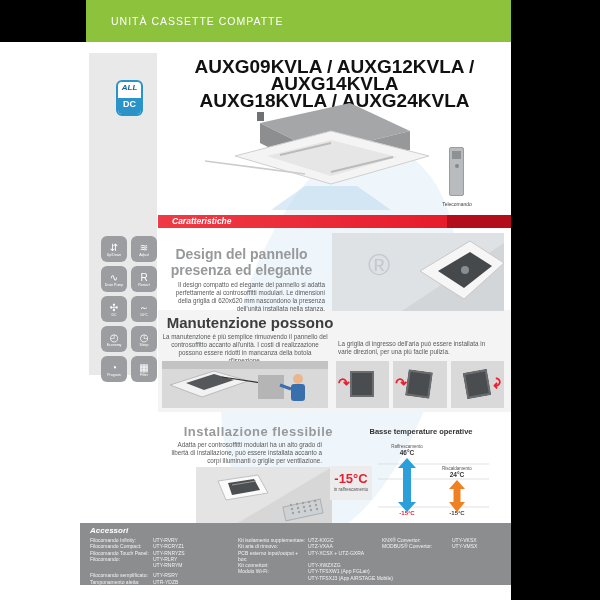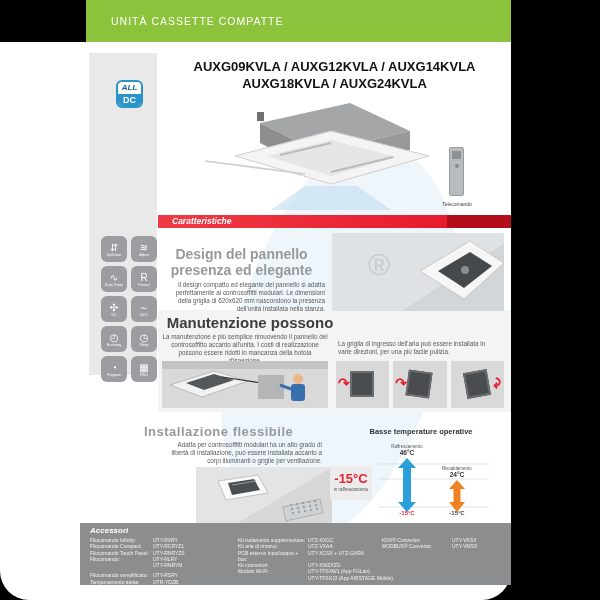--- a/index.html
+++ b/index.html
@@ -1,37 +1,37 @@
 <!DOCTYPE html>
 <html><head>
 <meta charset="utf-8">
 <style>
   * { margin:0; padding:0; box-sizing:border-box; }
   body { background:#000; font-family:"Liberation Sans", sans-serif; }
   .canvas { position:relative; width:600px; height:600px; background:#000; overflow:hidden; }
-  .page { position:absolute; left:0; top:0; width:511px; height:600px; background:#fff;border-radius:29px; }
+  .page { position:absolute; left:0; top:0; width:511px; height:600px; background:#fff; }
 
   .watermark-drop { position:absolute; left:235px; top:140px; width:210px; height:400px;
     background:#e9f3fa; opacity:.75; transform:rotate(14deg);
     border-radius:48% 52% 46% 54% / 58% 42% 60% 40%; z-index:0; }
   .z { position:absolute; z-index:2; }
 
   .corner-black { left:0; top:0; width:86px; height:42px; background:#000; z-index:3; }
   .header { left:86px; top:0; width:425px; height:42px; background:#8cc23c; color:#fff;
     font-size:10.5px; letter-spacing:1px; line-height:42px; padding-left:25px; }
 
   .gray-strip { left:89px; top:53px; width:68px; height:322px; background:#e9e9e9; z-index:1; }
 
-  .alldc { left:116px; top:80px; width:27px; height:28px; border:2px solid #2a93c8; border-radius:6px;
+  .alldc { left:116px; top:80px; width:27px; height:36px; border:2px solid #2a93c8; border-radius:6px;
     background:#fff; overflow:hidden; display:flex; flex-direction:column; }
   .alldc-top { flex:1; color:#15629c; font-weight:bold; font-style:italic; font-size:8px; text-align:center; line-height:11px; }
   .alldc-bot { flex:1; background:#2a93c8; color:#fff; font-weight:bold; font-size:9px; text-align:center; line-height:12px; }
 
   .models { left:158px; top:58px; width:353px; text-align:center; font-weight:bold;
-    font-size:13px; color:#111; line-height:17px; }
+    font-size:19px; color:#111; line-height:17px; }
 
   .product-img { left:205px; top:98px; width:230px; height:112px; }
   .remote { left:449px; top:147px; width:15px; height:49px; background:#b9bcbe; border:1px solid #9a9da0;
     border-radius:2px; }
   .remote-screen { position:absolute; left:2px; top:3px; width:9px; height:8px; background:#8e9294; }
   .remote-btn { position:absolute; left:5px; top:16px; width:4px; height:4px; border-radius:50%; background:#86898b; }
   .remote-caption { left:420px; top:201px; width:74px; text-align:center; font-size:5px; color:#444; }
 
   .feature-bar { left:158px; top:215px; width:353px; height:13px;
     background:linear-gradient(90deg,#ef3b45,#e41426); color:#fff; font-weight:bold; font-style:italic;
@@ -53,21 +53,21 @@
   .maint-h { left:165px; top:314px; width:170px; text-align:center; font-size:15px; color:#3d3d3f; font-weight:bold; }
   .maint-bl { left:162px; top:333px; width:166px; text-align:center; font-size:6.3px; line-height:8px; color:#58595b; }
   .maint-br { left:338px; top:340px; width:162px; text-align:left; font-size:6.3px; line-height:8px; color:#58595b; }
   .maint-img-l { left:162px; top:361px; width:166px; height:47px; }
   .maint-minis { left:336px; top:361px; width:168px; height:47px; display:flex; gap:4px; }
   .mini { flex:1; background:#d9d9d9; position:relative; overflow:hidden; }
   .mini-grille { position:absolute; left:14px; top:10px; width:24px; height:26px; background:#4a4d50;
     box-shadow:inset 0 0 0 2px #6a6d70; }
   .mini-arrow { position:absolute; left:2px; top:14px; color:#e8202e; font-size:14px; font-weight:bold; }
 
-  .inst-h { left:144px; top:424px; width:162px; text-align:left; font-size:13px; letter-spacing:.5px; }
+  .inst-h { left:171px; top:424px; width:162px; text-align:right; font-size:13px; letter-spacing:.5px; }
   .inst-b { left:160px; top:441px; width:162px; text-align:right; font-size:6.3px; line-height:8px; color:#58595b; }
   .inst-img { left:196px; top:467px; width:136px; height:57px; }
 
   .lt-title { left:336px; top:427px; width:170px; font-size:7.5px; font-weight:bold; color:#333;text-align:center; }
   .lt-badge { left:330px; top:466px; width:42px; height:34px; background:#ececec; text-align:center; padding-top:6px; }
   .lt-badge-val { color:#e8202e; font-weight:bold; font-size:13px; line-height:13px; }
   .lt-badge-cap { color:#555; font-size:4.5px; margin-top:2px; }
   .lt-chart { left:376px; top:444px; width:115px; height:74px; }
   .lt-lbl { position:absolute; text-align:center; width:62px; font-size:4.5px; color:#555; }
   .lt-val { position:absolute; text-align:center; width:62px; font-size:6.5px; font-weight:bold; color:#333; }

